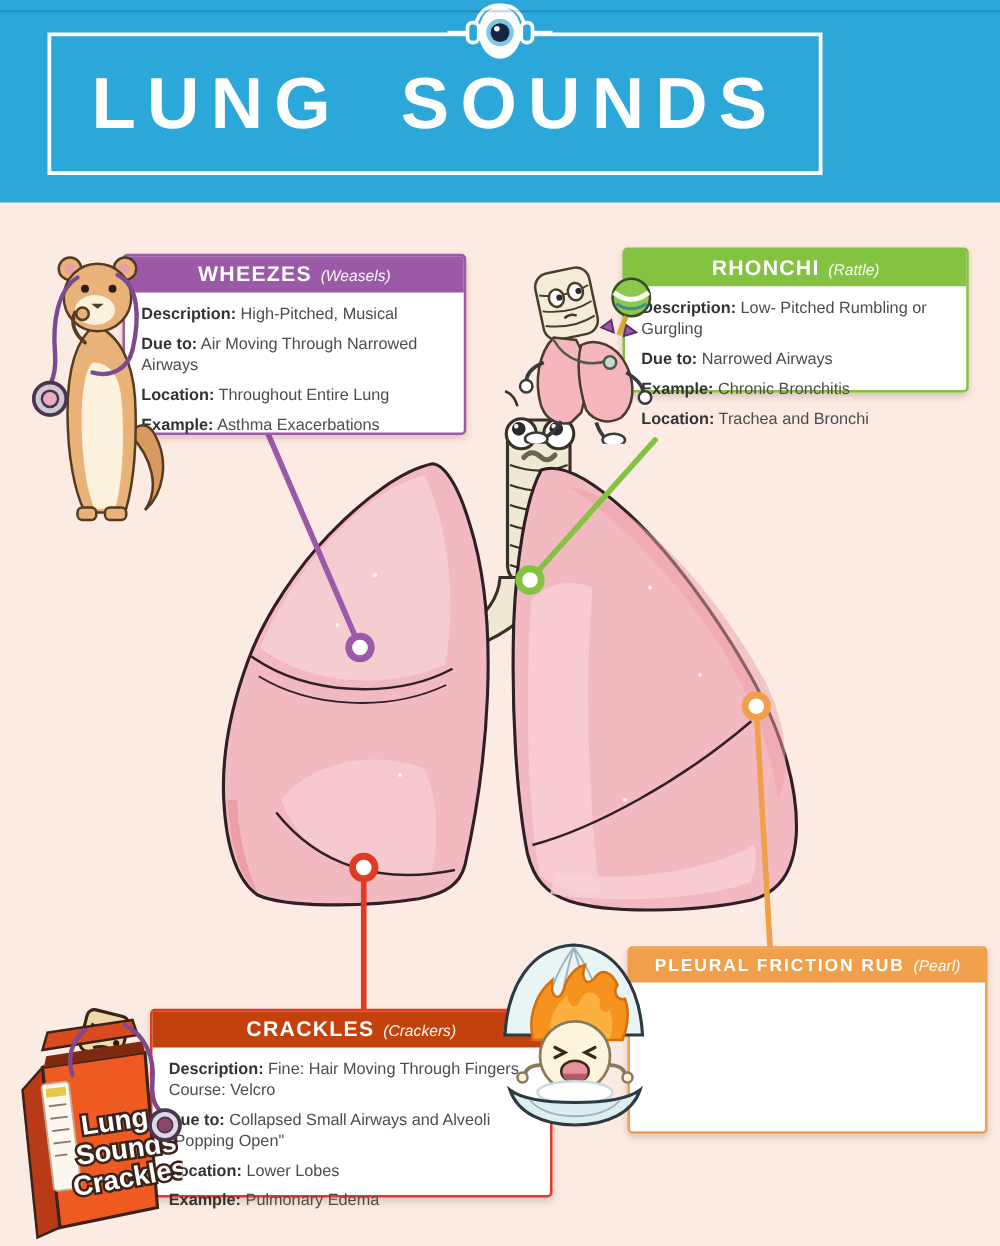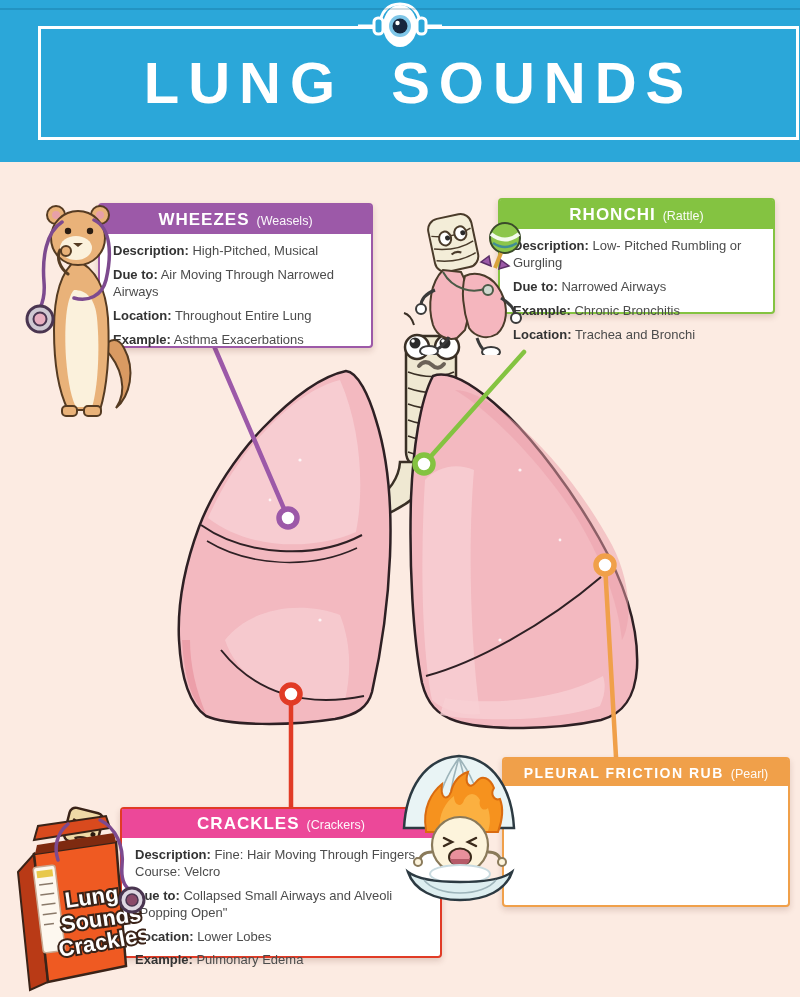--- a/index.html
+++ b/index.html
@@ -11,21 +11,21 @@
   
   .header-band{
     position:absolute;left:0;top:0;width:800px;height:162px;
     background:#2BA7D9;
   }
   .header-band::after{
     content:"";position:absolute;left:0;top:8px;width:100%;height:2px;
     background:rgba(0,60,90,.18);
   }
   .title-frame{
-    position:absolute;left:38px;top:26px;width:761px;height:114px;
+    position:absolute;left:38px;top:26px;width:620px;height:114px;
     border:3px solid #ffffff;box-sizing:border-box;
     display:flex;align-items:center;justify-content:center;
   }
   .main-title{
     color:#ffffff;font-size:58px;font-weight:bold;
     letter-spacing:9px;word-spacing:22px;
     margin:0;line-height:1;
   }
   .logo-wrap{
     position:absolute;left:358px;top:0px;width:84px;height:52px;
@@ -34,30 +34,30 @@
   .card{
     position:absolute;background:#ffffff;border-radius:4px;
     box-sizing:border-box;border:2.5px solid;
     box-shadow:0 3px 6px rgba(90,40,30,.18);
   }
   .card-header{
     color:#fff;text-align:center;padding:5px 4px 4px 4px;
     border-radius:1px 1px 0 0;white-space:nowrap;
   }
   .card-title{font-weight:bold;font-size:17px;letter-spacing:1px;}
-  .card-subtitle{font-size:12.5px;margin-left:7px;opacity:.95;margin-top:33px;}
+  .card-subtitle{font-style:italic;font-size:12.5px;margin-left:7px;opacity:.95;margin-top:33px;}
   .card-body{padding:9px 13px 6px 13px;font-size:13px;line-height:1.3;color:#4c4c4c;}
   .card-body p{margin:0 0 7px 0;}
   .card-body b{color:#333333;}
   .card-wheezes{left:98px;top:203px;width:275px;height:145px;border-color:#9C59A8;}
   .card-wheezes .card-header{background:#9C59A8;}
   .card-rhonchi{left:498px;top:198px;width:277px;height:116px;border-color:#84C341;}
   .card-rhonchi .card-header{background:#84C341;}
   .card-crackles{left:120px;top:807px;width:322px;height:151px;border-color:#E13B26;}
-  .card-crackles .card-header{background:#ec4899;}
+  .card-crackles .card-header{background:#c2410c;}
   .card-pleural{left:502px;top:757px;width:288px;height:150px;border-color:#F0A04A;}
   .card-pleural .card-header{background:#F0A04A;}
   .card-pleural .card-title{font-size:14px;letter-spacing:1.5px;}
   
   .scene{position:absolute;left:0;top:0;width:800px;height:997px;pointer-events:none;}
   .mascot{position:absolute;pointer-events:none;}
   .mascot-weasel{left:16px;top:198px;width:125px;height:225px;}
   .mascot-rattle{left:413px;top:210px;width:115px;height:145px;}
   .mascot-cereal{left:4px;top:802px;width:142px;height:192px;}
   .mascot-pearl{left:394px;top:748px;width:130px;height:155px;}

